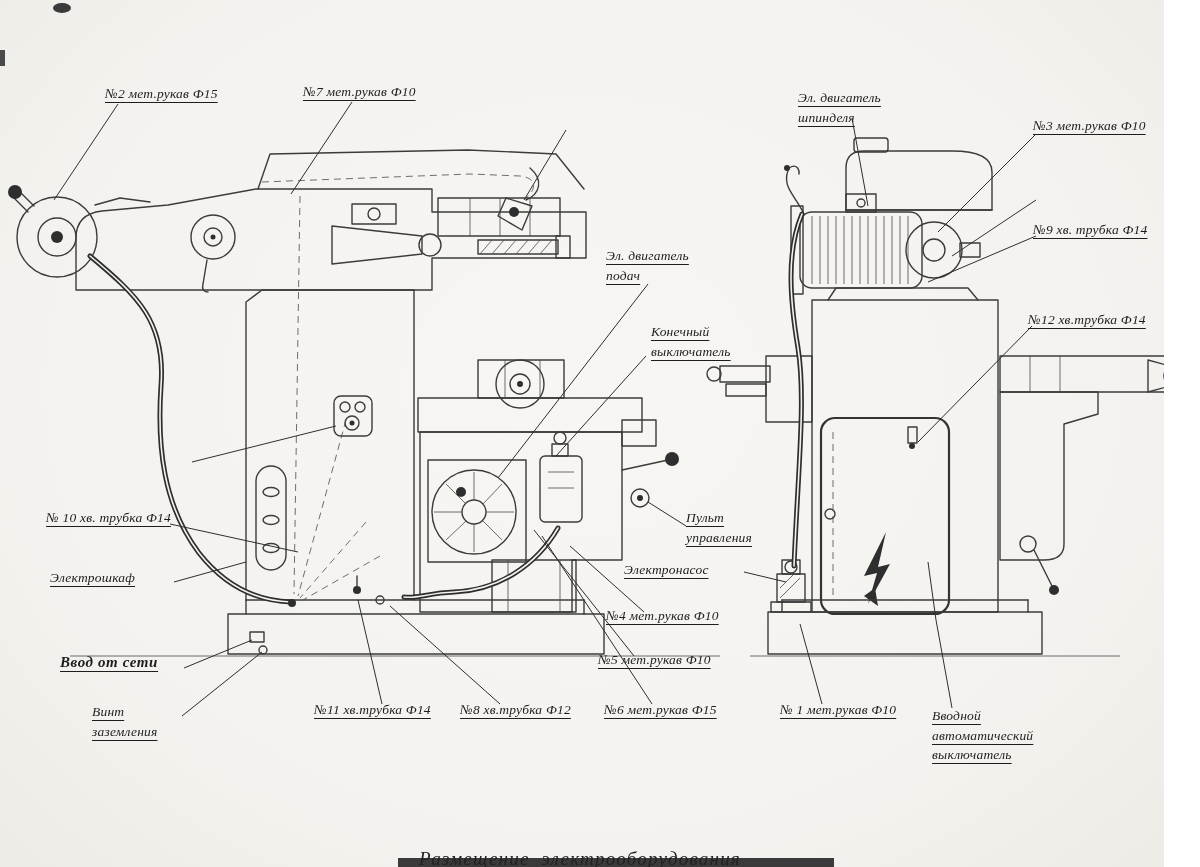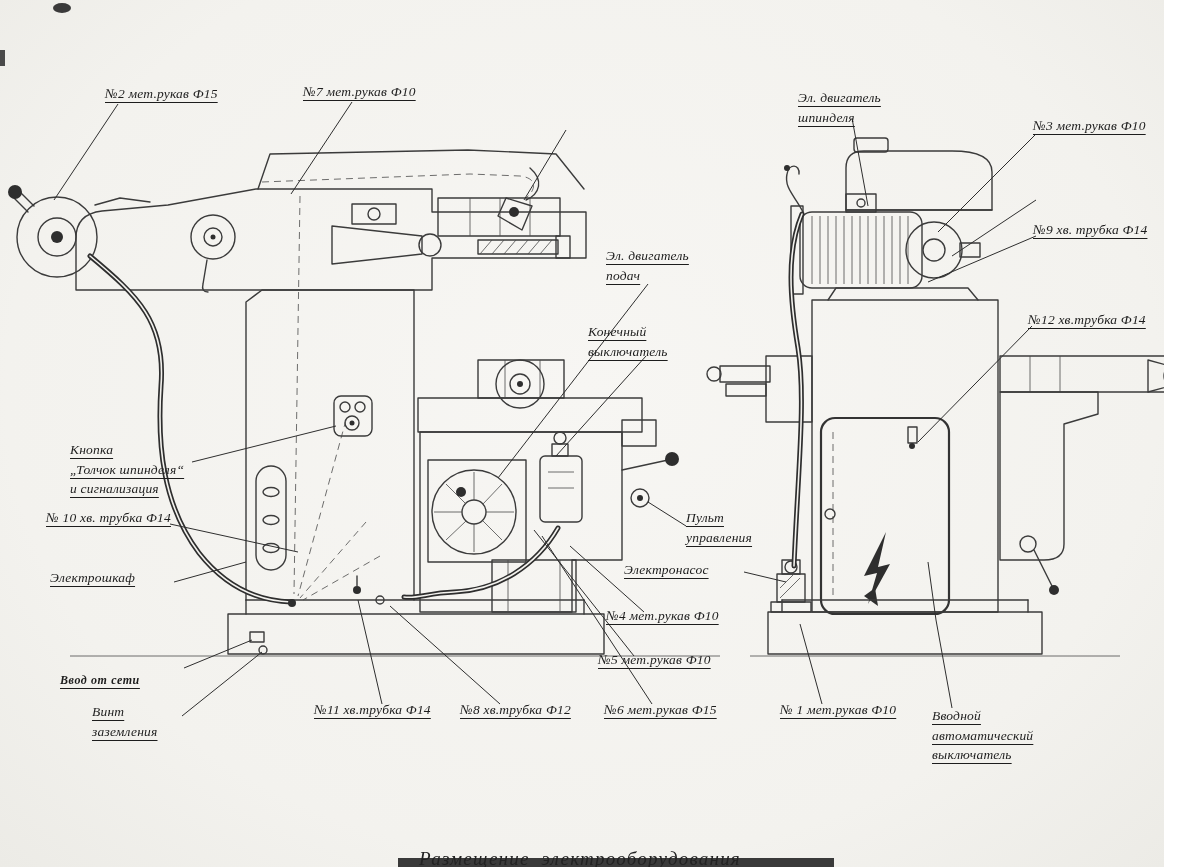--- a/index.html
+++ b/index.html
@@ -16,21 +16,21 @@
   .hose{stroke:#2e2e2e;stroke-width:5;fill:none;stroke-linecap:round;}
   .hosein{stroke:#f3f2ee;stroke-width:1.6;fill:none;stroke-linecap:round;}
   .fill{fill:#2e2e2e;stroke:none;}
   .ldr{stroke:#2e2e2e;stroke-width:1;fill:none;}
   .lbl{
     position:absolute;white-space:pre-line;
     font-style:italic;font-size:13.5px;line-height:1.45;color:#1d1d1d;
     text-decoration:underline;text-underline-offset:4px;text-decoration-thickness:1.1px;
     letter-spacing:.2px;
   }
-  .big{font-size:12px;font-weight:600;letter-spacing:.6px;margin-top:20px;}
+  .big{font-size:15px;font-weight:600;letter-spacing:.6px;}
   .caption{
     position:absolute;left:330px;top:788px;width:500px;text-align:center;
     font-style:italic;font-size:19px;color:#222;letter-spacing:1.2px;white-space:pre-wrap;line-height:1.5;
   }
 </style>
 </head>
 <body>
 
 <div class="page">
 
@@ -221,25 +221,22 @@
 
   <div class="lbl" style="left:105px;top:84px">№2 мет.рукав Ф15</div>
   <div class="lbl" style="left:303px;top:82px">№7 мет.рукав Ф10</div>
   <div class="lbl" style="left:798px;top:88px">Эл. двигатель
 шпинделя</div>
   <div class="lbl" style="left:1033px;top:116px">№3 мет.рукав Ф10</div>
   <div class="lbl" style="left:1033px;top:220px">№9 хв. трубка Ф14</div>
   <div class="lbl" style="left:1028px;top:310px">№12 хв.трубка Ф14</div>
   <div class="lbl" style="left:606px;top:246px">Эл. двигатель
 подач</div>
-  <div class="lbl" style="left:588px;top:322px">Конечный
+  <div class="lbl" style="left:651px;top:322px">Конечный
 выключатель</div>
-  <div class="lbl" style="left:70px;top:440px">Кнопка
-„Толчок шпинделя“
-и сигнализация</div>
   <div class="lbl" style="left:46px;top:508px">№ 10 хв. трубка Ф14</div>
   <div class="lbl" style="left:50px;top:568px">Электрошкаф</div>
   <div class="lbl big" style="left:60px;top:652px">Ввод от сети</div>
   <div class="lbl" style="left:92px;top:702px">Винт
 заземления</div>
   <div class="lbl" style="left:314px;top:700px">№11 хв.трубка Ф14</div>
   <div class="lbl" style="left:460px;top:700px">№8 хв.трубка Ф12</div>
   <div class="lbl" style="left:604px;top:700px">№6 мет.рукав Ф15</div>
   <div class="lbl" style="left:598px;top:650px">№5 мет.рукав Ф10</div>
   <div class="lbl" style="left:606px;top:606px">№4 мет.рукав Ф10</div>

